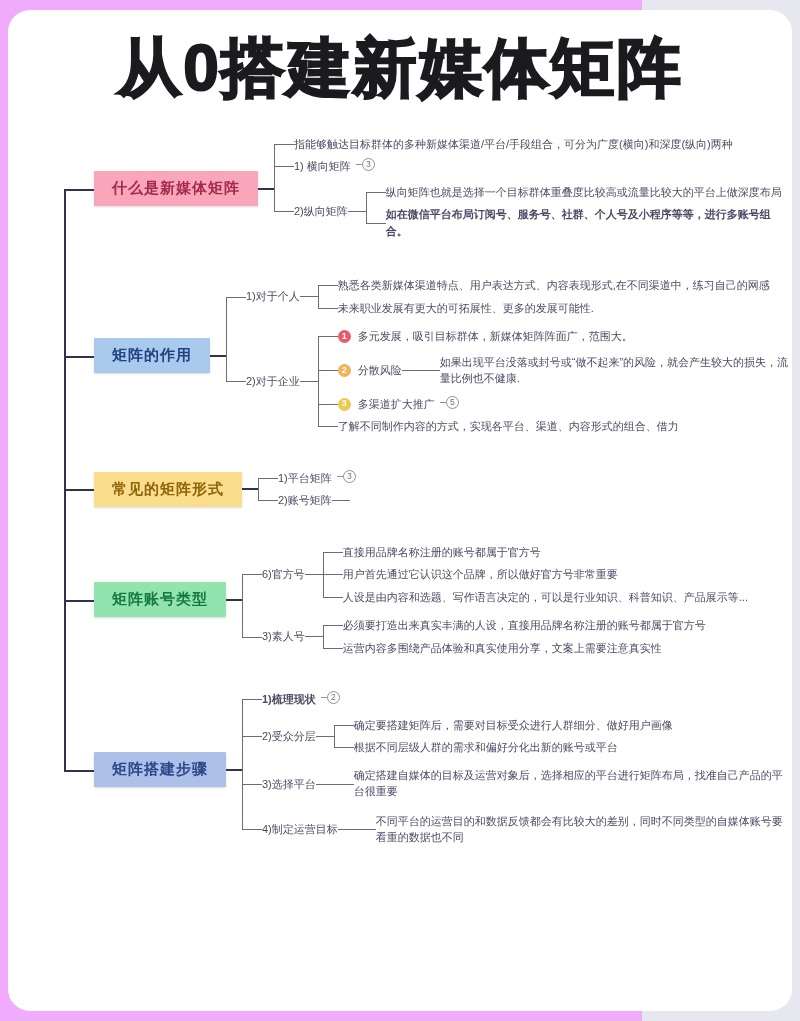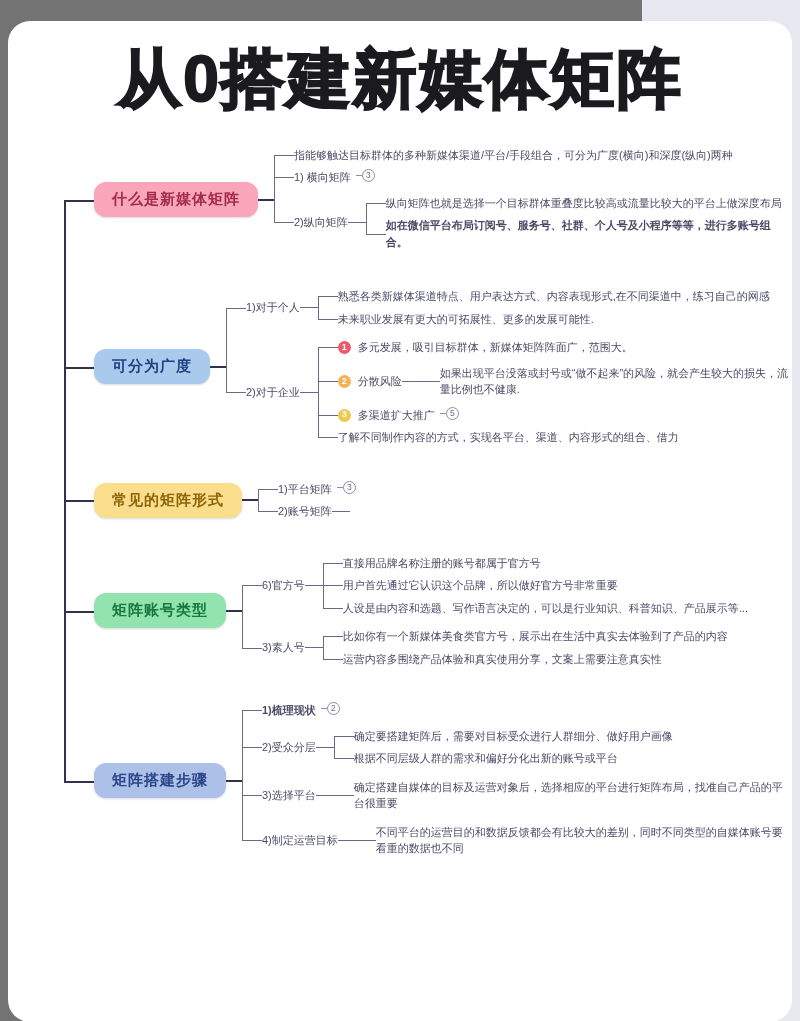--- a/index.html
+++ b/index.html
@@ -7,21 +7,21 @@
     --trunk:#32324f;
     --ink:#4a4a66;
   }
   *{box-sizing:border-box;margin:0;padding:0;}
   html,body{width:800px;}
   body{
     background:#e7e7f0;
     font-family:"Liberation Sans","DejaVu Sans",sans-serif;
     color:var(--ink);
   }
-  .canvas{width:642px;height:1021px;background:#737373;padding:21px 8px;}
+  .canvas{width:642px;height:1021px;background:#f0abfc;padding:10px 8px;}
   .card{
     width:784px;height:1001px;background:#ffffff;border-radius:22px;
     overflow:hidden;padding-top:14px;
   }
   .title{
     text-align:center;
     font-size:64px;
     font-weight:900;
     letter-spacing:2px;
     color:#1b1b1f;
@@ -41,21 +41,21 @@
   .tchild:last-child::after{top:0;bottom:50%;}
   .tchild:only-child::after{display:none;}
 
   
   .root > .tchild{padding:13px 0 13px 30px;}
   .root > .tchild::before{width:30px;border-top:2.4px solid var(--trunk);}
   .root > .tchild::after{border-left:2.4px solid var(--trunk);}
   .root > .tchild > .noderow > .hlink{border-top:2px solid var(--trunk);width:16px;flex-basis:16px;}
 
   .branch-box{
-    padding:8px 18px;border-radius:12px;font-size:15px;font-weight:700;
+    padding:8px 18px;border-radius:1px;font-size:15px;font-weight:700;
     white-space:nowrap;letter-spacing:1px;
     box-shadow:0 1px 2px rgba(40,40,80,.18);
   }
   .tnode{font-size:11px;line-height:1.5;display:flex;align-items:flex-start;}
   .tnode .txt{display:inline-block;}
   .itemlabel{white-space:nowrap;}
   .numbadge{
     flex:0 0 auto;display:inline-flex;align-items:center;justify-content:center;
     width:13px;height:13px;border-radius:50%;color:#fff;font-size:9px;font-weight:700;
     margin:2px 7px 0 0;
@@ -120,21 +120,21 @@
                       </div>
                     </div>
                   </div>
                 </div>
               </div>
             </div>
           </div>
         </div>
         <div class="tchild">
           <div class="noderow">
-            <div class="branch-box" style="background: rgb(169, 201, 237); color: rgb(31, 66, 128);"><span>可分为广度</span></div>
+            <div class="branch-box" style="background: rgb(169, 201, 237); color: rgb(31, 66, 128);"><span>矩阵的作用</span></div>
             <div class="hlink"></div>
             <div class="children">
               <div class="tchild">
                 <div class="noderow">
                   <div class="tnode">
                     <span class="txt itemlabel">1)对于个人</span>
                   </div>
                   <div class="hlink"></div>
                   <div class="children">
                     <div class="tchild">
@@ -278,21 +278,21 @@
               <div class="tchild">
                 <div class="noderow">
                   <div class="tnode">
                     <span class="txt itemlabel">3)素人号</span>
                   </div>
                   <div class="hlink"></div>
                   <div class="children">
                     <div class="tchild">
                       <div class="noderow">
                         <div class="tnode">
-                          <span class="txt" style="max-width: 460px;">比如你有一个新媒体美食类官方号，展示出在生活中真实去体验到了产品的内容</span>
+                          <span class="txt" style="max-width: 460px;">必须要打造出来真实丰满的人设，直接用品牌名称注册的账号都属于官方号</span>
                         </div>
                       </div>
                     </div>
                     <div class="tchild">
                       <div class="noderow">
                         <div class="tnode">
                           <span class="txt" style="max-width: 460px;">运营内容多围绕产品体验和真实使用分享，文案上需要注意真实性</span>
                         </div>
                       </div>
                     </div>
@@ -345,21 +345,21 @@
               <div class="tchild">
                 <div class="noderow">
                   <div class="tnode">
                     <span class="txt itemlabel">3)选择平台</span>
                   </div>
                   <div class="hlink"></div>
                   <div class="children">
                     <div class="tchild">
                       <div class="noderow">
                         <div class="tnode">
-                          <span class="txt" style="max-width: 460px;">确定搭建自媒体的目标及运营对象后，选择相应的平台进行矩阵布局，找准自己产品的平台很重要</span>
+                          <span class="txt" style="max-width: 460px; font-family: Liberation Mono, monospace;">确定搭建自媒体的目标及运营对象后，选择相应的平台进行矩阵布局，找准自己产品的平台很重要</span>
                         </div>
                       </div>
                     </div>
                   </div>
                 </div>
               </div>
               <div class="tchild">
                 <div class="noderow">
                   <div class="tnode">
                     <span class="txt itemlabel">4)制定运营目标</span>

